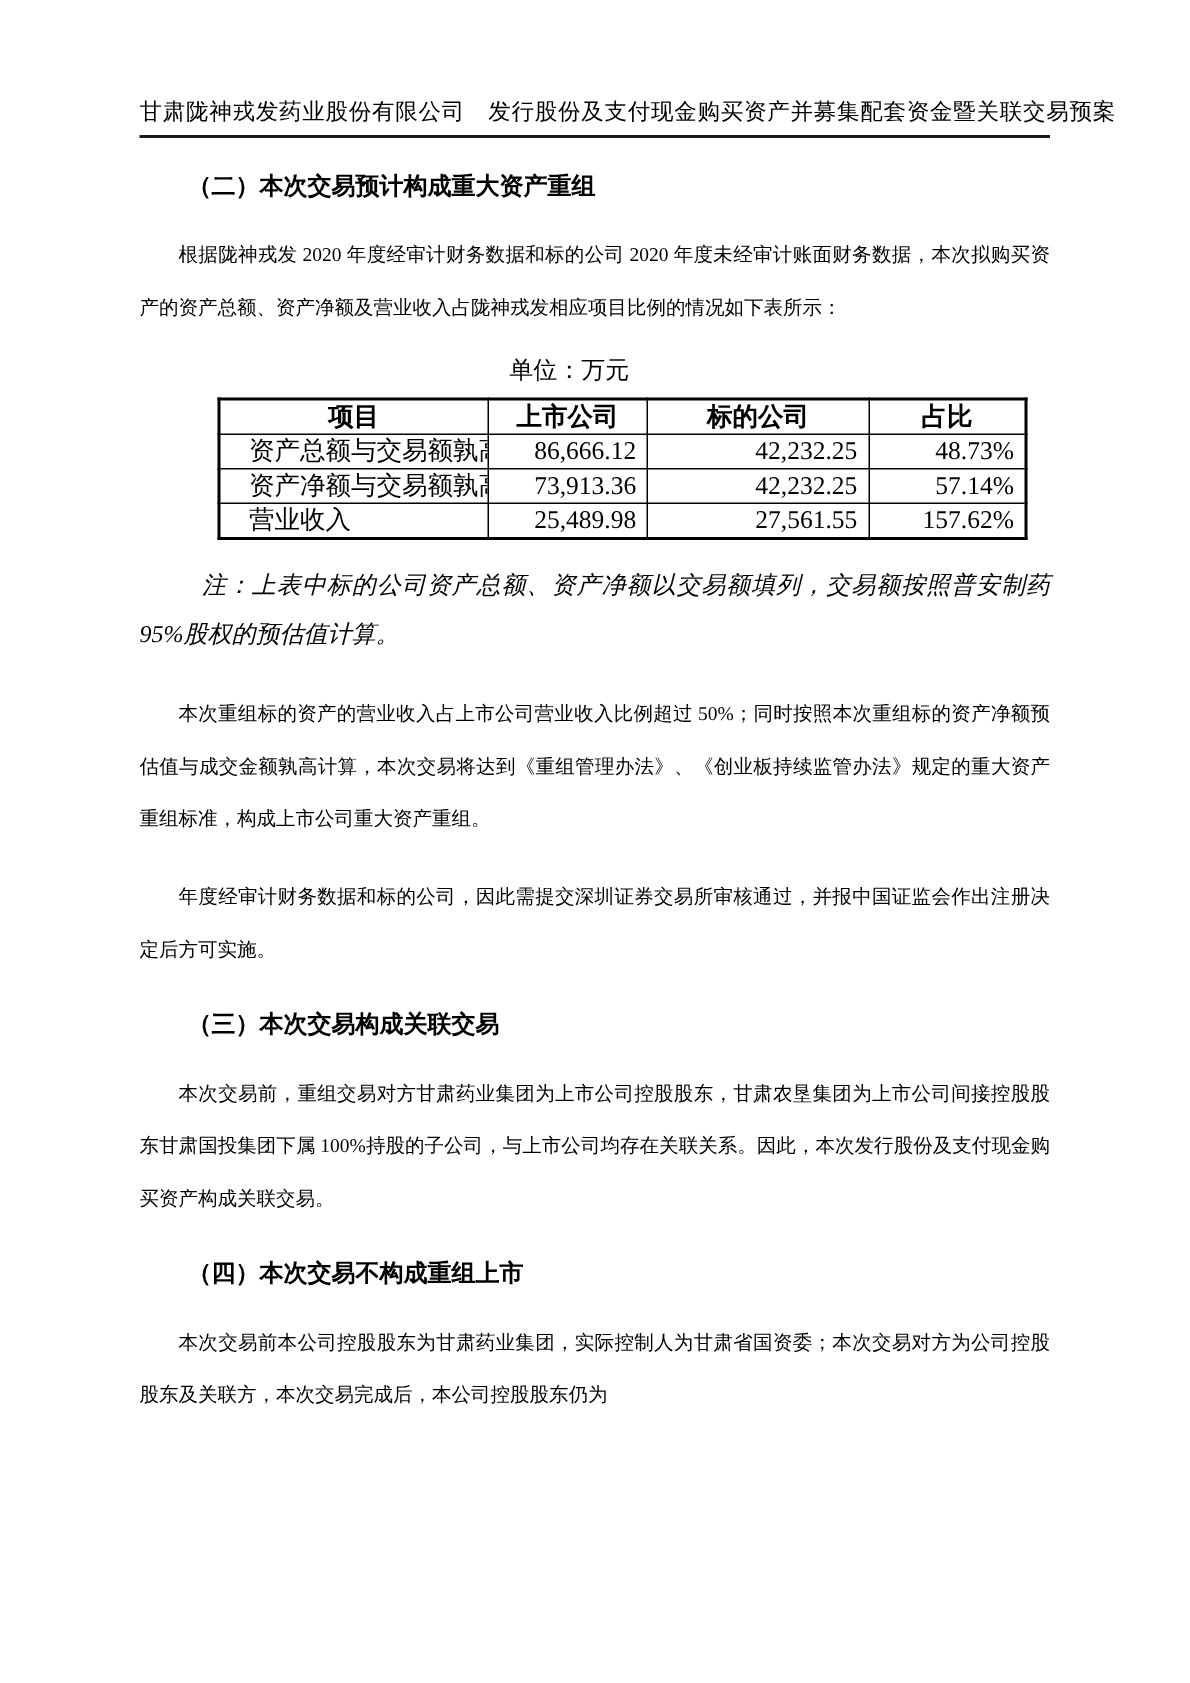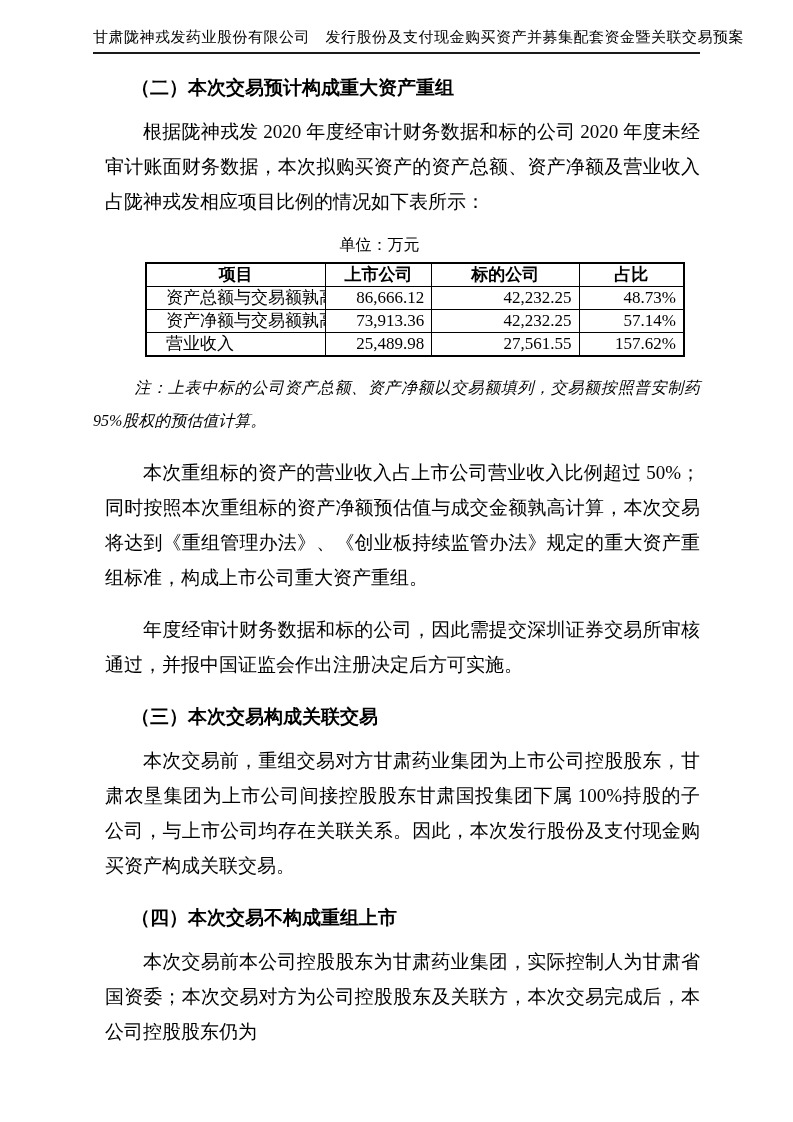--- a/index.html
+++ b/index.html
@@ -11,50 +11,51 @@
     width: 793px;
     height: 1122px;
     overflow: hidden;
     color: #000000;
     font-family: "Liberation Serif", "DejaVu Serif", serif;
   }
   .page {
     box-sizing: border-box;
     width: 793px;
     height: 1071px;
-    padding: 28px 93px 0 93px;
+    padding: 66px 93px 0 93px;
     background: #ffffff;
   }
   .doc-header {
     border-bottom: 2px solid #1a1a1a;
     padding-bottom: 5px;
   }
   .doc-header-text {
     font-size: 15px;
     line-height: 19px;
     text-align: center;
     letter-spacing: 0.5px;
     white-space: nowrap;
   }
   .content {
     padding-top: 16px;
   }
   .sec-heading {
-    font-size: 19px;
+    font-size: 16px;
     font-weight: bold;
     line-height: 35px;
     text-indent: 2em;
     margin: 0 0 9px 0;
+    font-family: Liberation Mono, monospace;
   }
   .para {
-    font-size: 19px;
+    font-size: 13px;
     line-height: 35px;
     text-indent: 2em;
     text-align: justify;
-    margin: 0 0 17px 12px;
+    margin: 0 0 17px 0;
   }
   .unit-label {
     font-size: 16px;
     line-height: 18px;
     text-align: center;
     padding-right: 34px;
     margin: 6px 0 8px 0;
   }
   table.fin-table {
     border-collapse: collapse;

